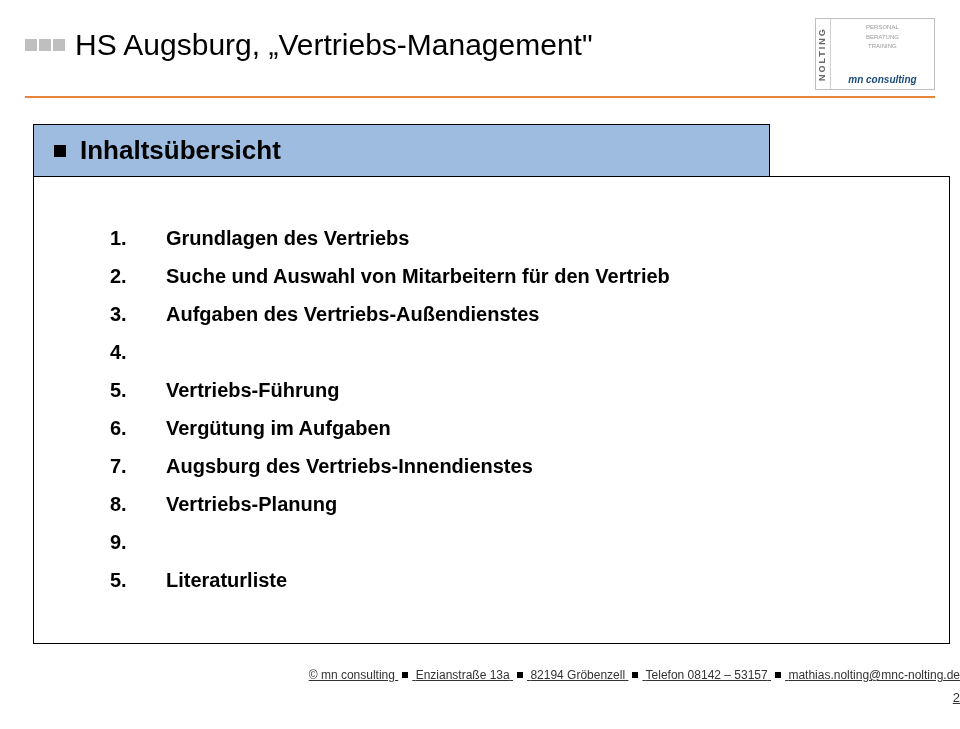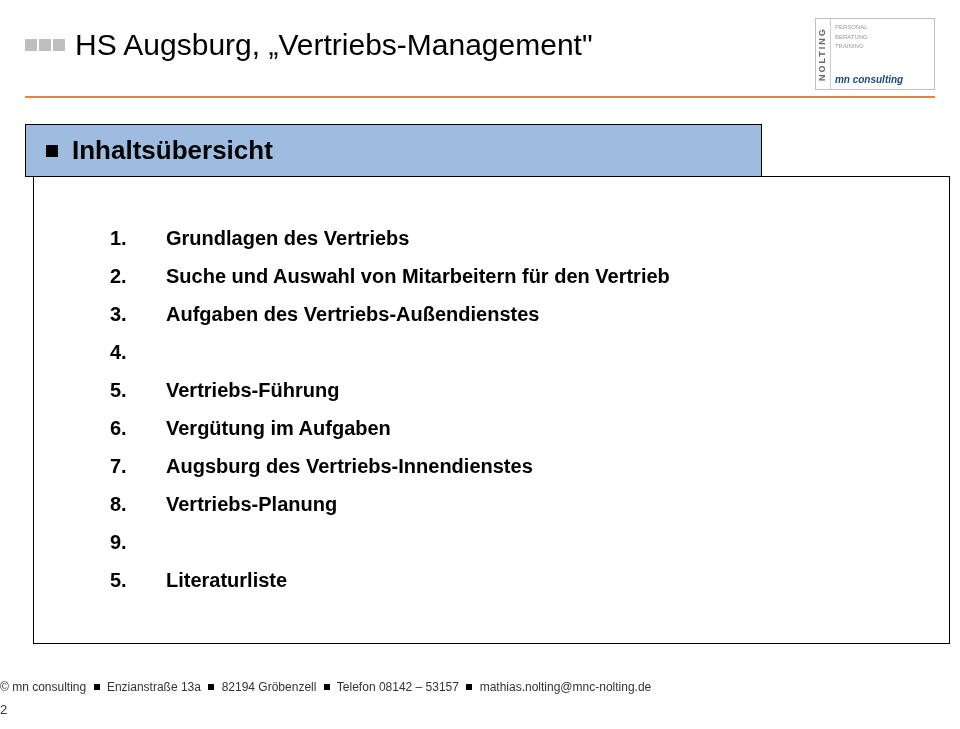--- a/index.html
+++ b/index.html
@@ -66,21 +66,21 @@
     padding: 3px 2px;
     border-left: 1px solid #ccc;
     text-align: center;
   }
   .logo-right {
     flex: 1;
     display: flex;
     flex-direction: column;
     justify-content: space-between;
     padding: 4px 4px;
-    text-align: left;
+    text-align: center;
   }
   .logo-services {
     font-size: 6px;
     color: #999;
     line-height: 1.6;
   }
   .logo-brand {
     font-size: 10px;
     color: #1a4a7a;
     font-style: italic;
@@ -93,21 +93,21 @@
     margin-top: 2px;
     margin-bottom: 26px;
   }
   .section-header {
     width: 737px;
     background: #9ebce0;
     border: 1.5px solid #000;
     padding: 10px 14px 10px 20px;
     display: flex;
     align-items: center;
-    margin-left: 0;
+    margin-left: 8px;
     position: relative;
     z-index: 2;
   }
   .bullet-sq {
     width: 12px;
     height: 12px;
     background: #000;
     display: inline-block;
     margin-right: 14px;
     flex-shrink: 0;
@@ -139,25 +139,26 @@
     line-height: 1.9;
     font-family: Verdana, Arial, sans-serif;
     display: flex;
   }
   .toc-num {
     min-width: 56px;
   }
   .footer {
     position: absolute;
     left: 0;
-    bottom: 12px;
+    bottom: 24px;
     width: 100%;
-    text-align: left;
+    text-align: right;
     font-size: 12px;
     color: #333;
+    text-decoration: underline;
   }
   .footer-sep {
     width: 6px;
     height: 6px;
     background: #000;
     display: inline-block;
     margin: 0 4px;
     vertical-align: middle;
     position: relative;
     top: -1px;

